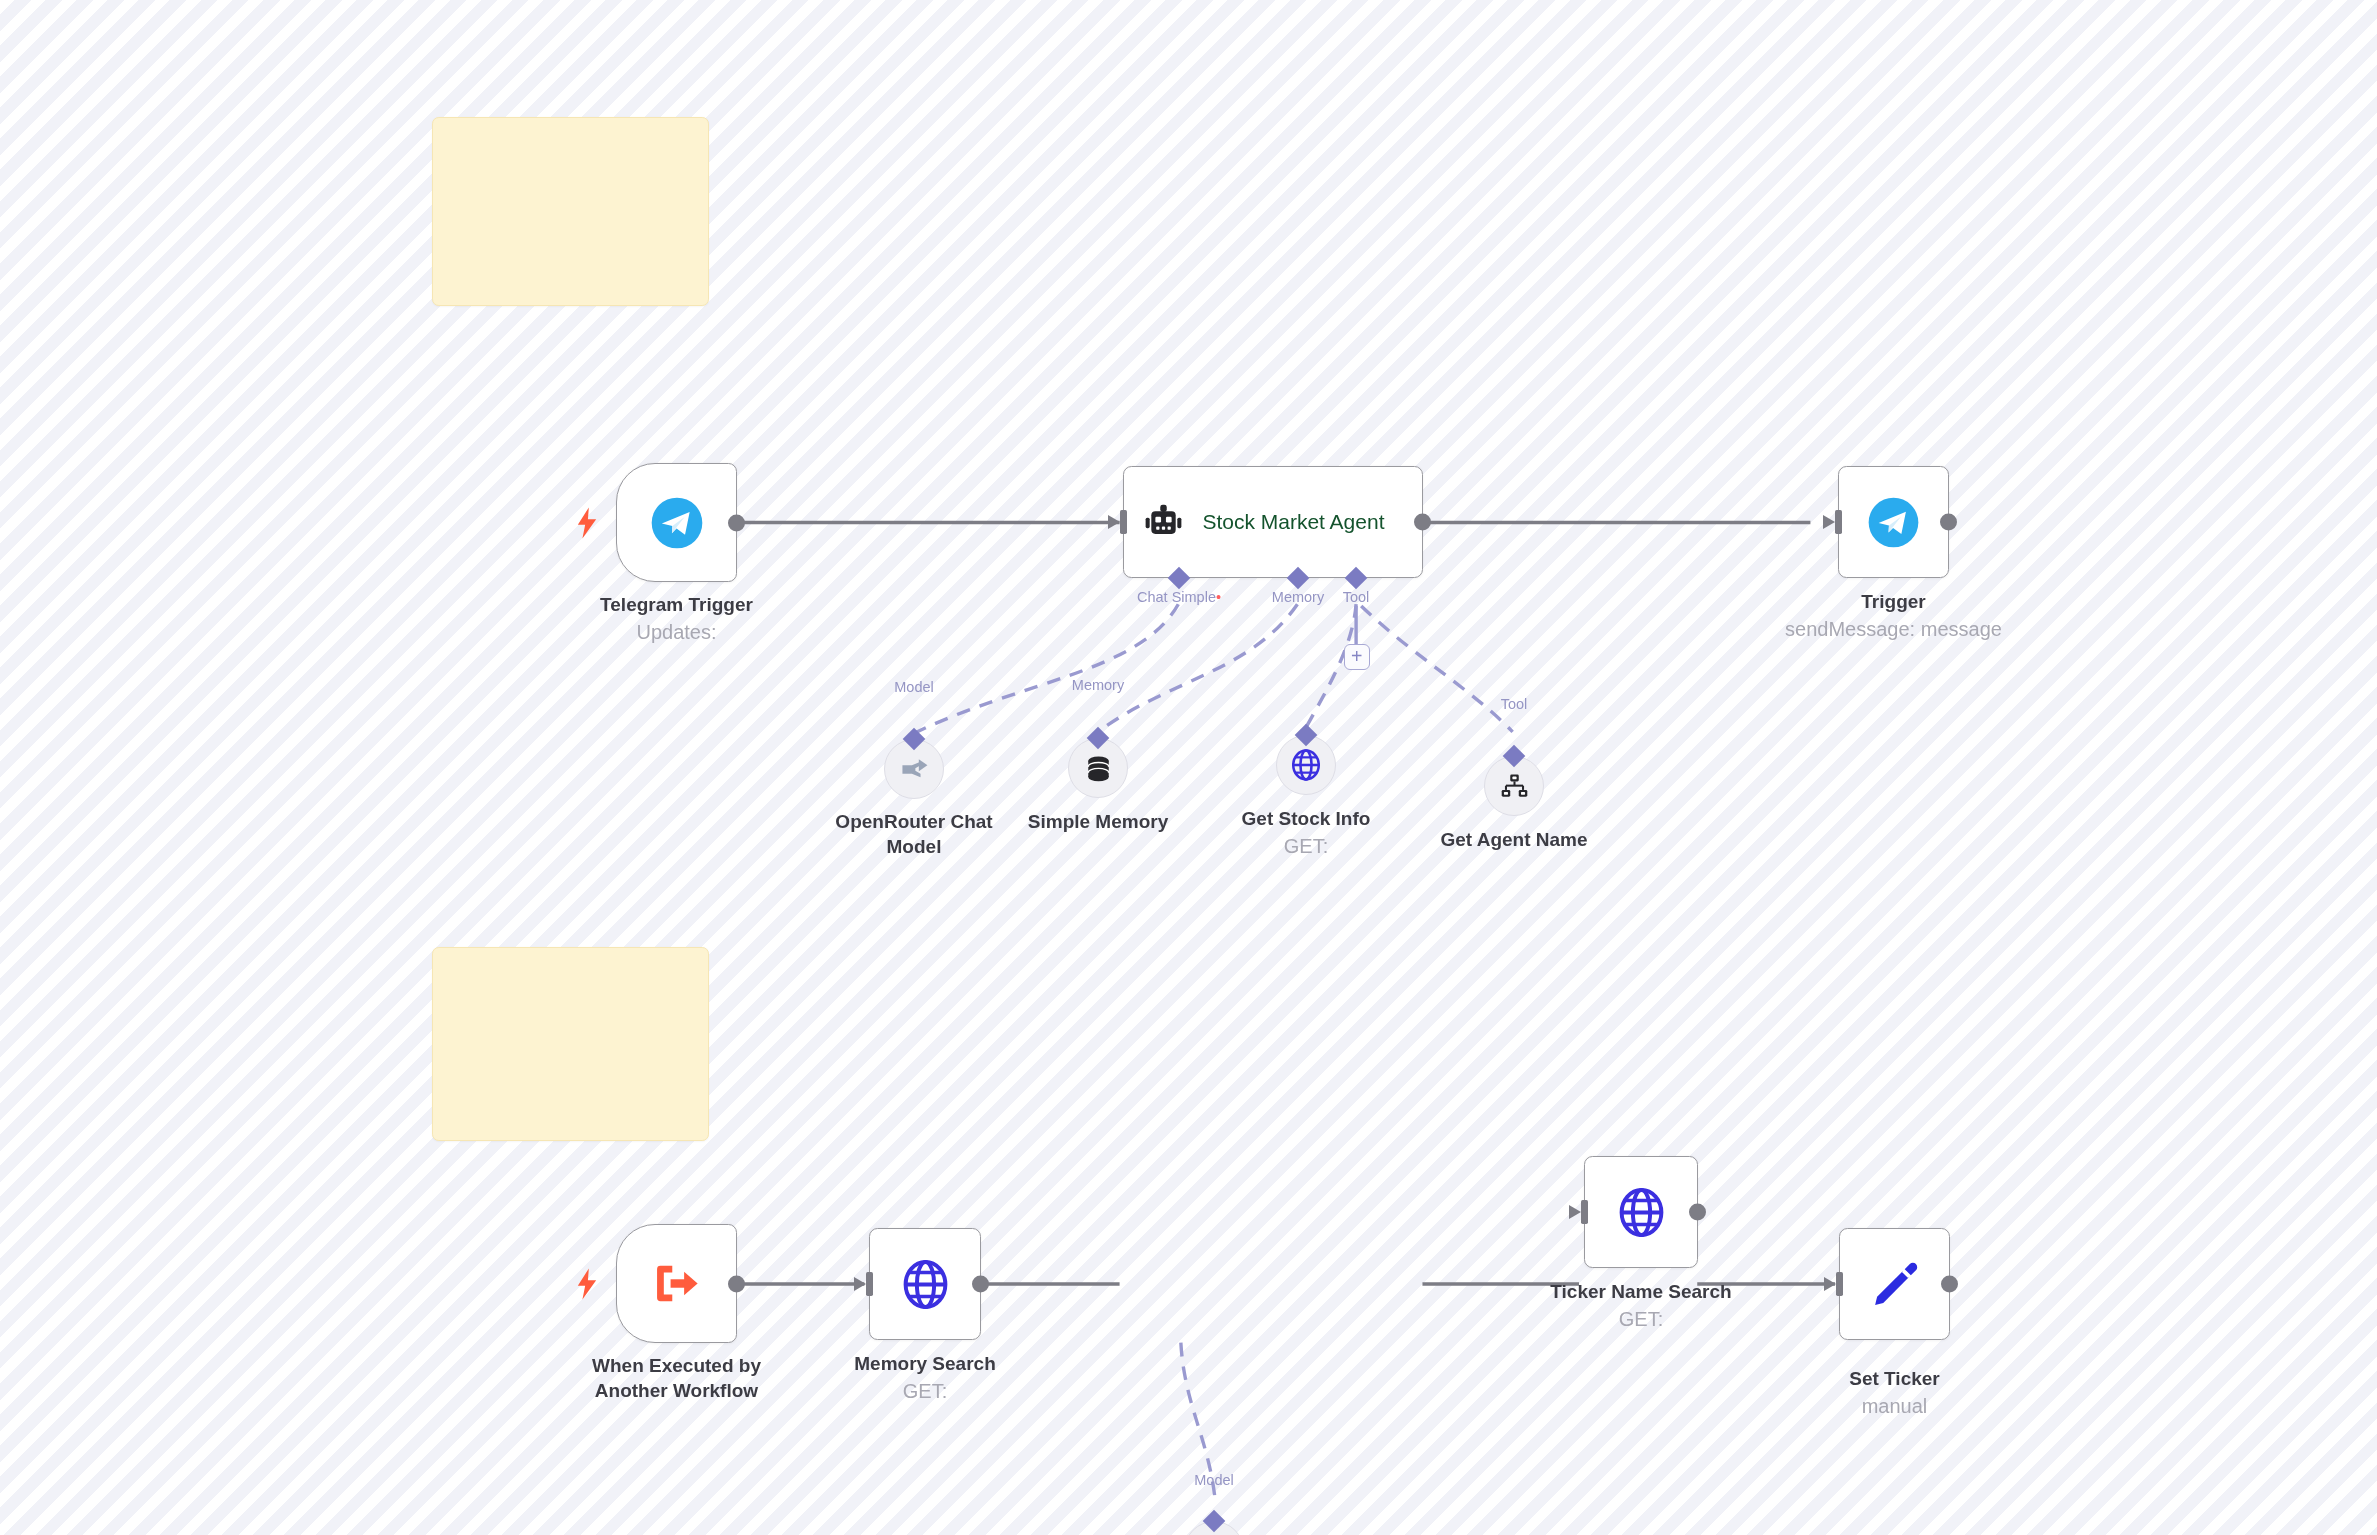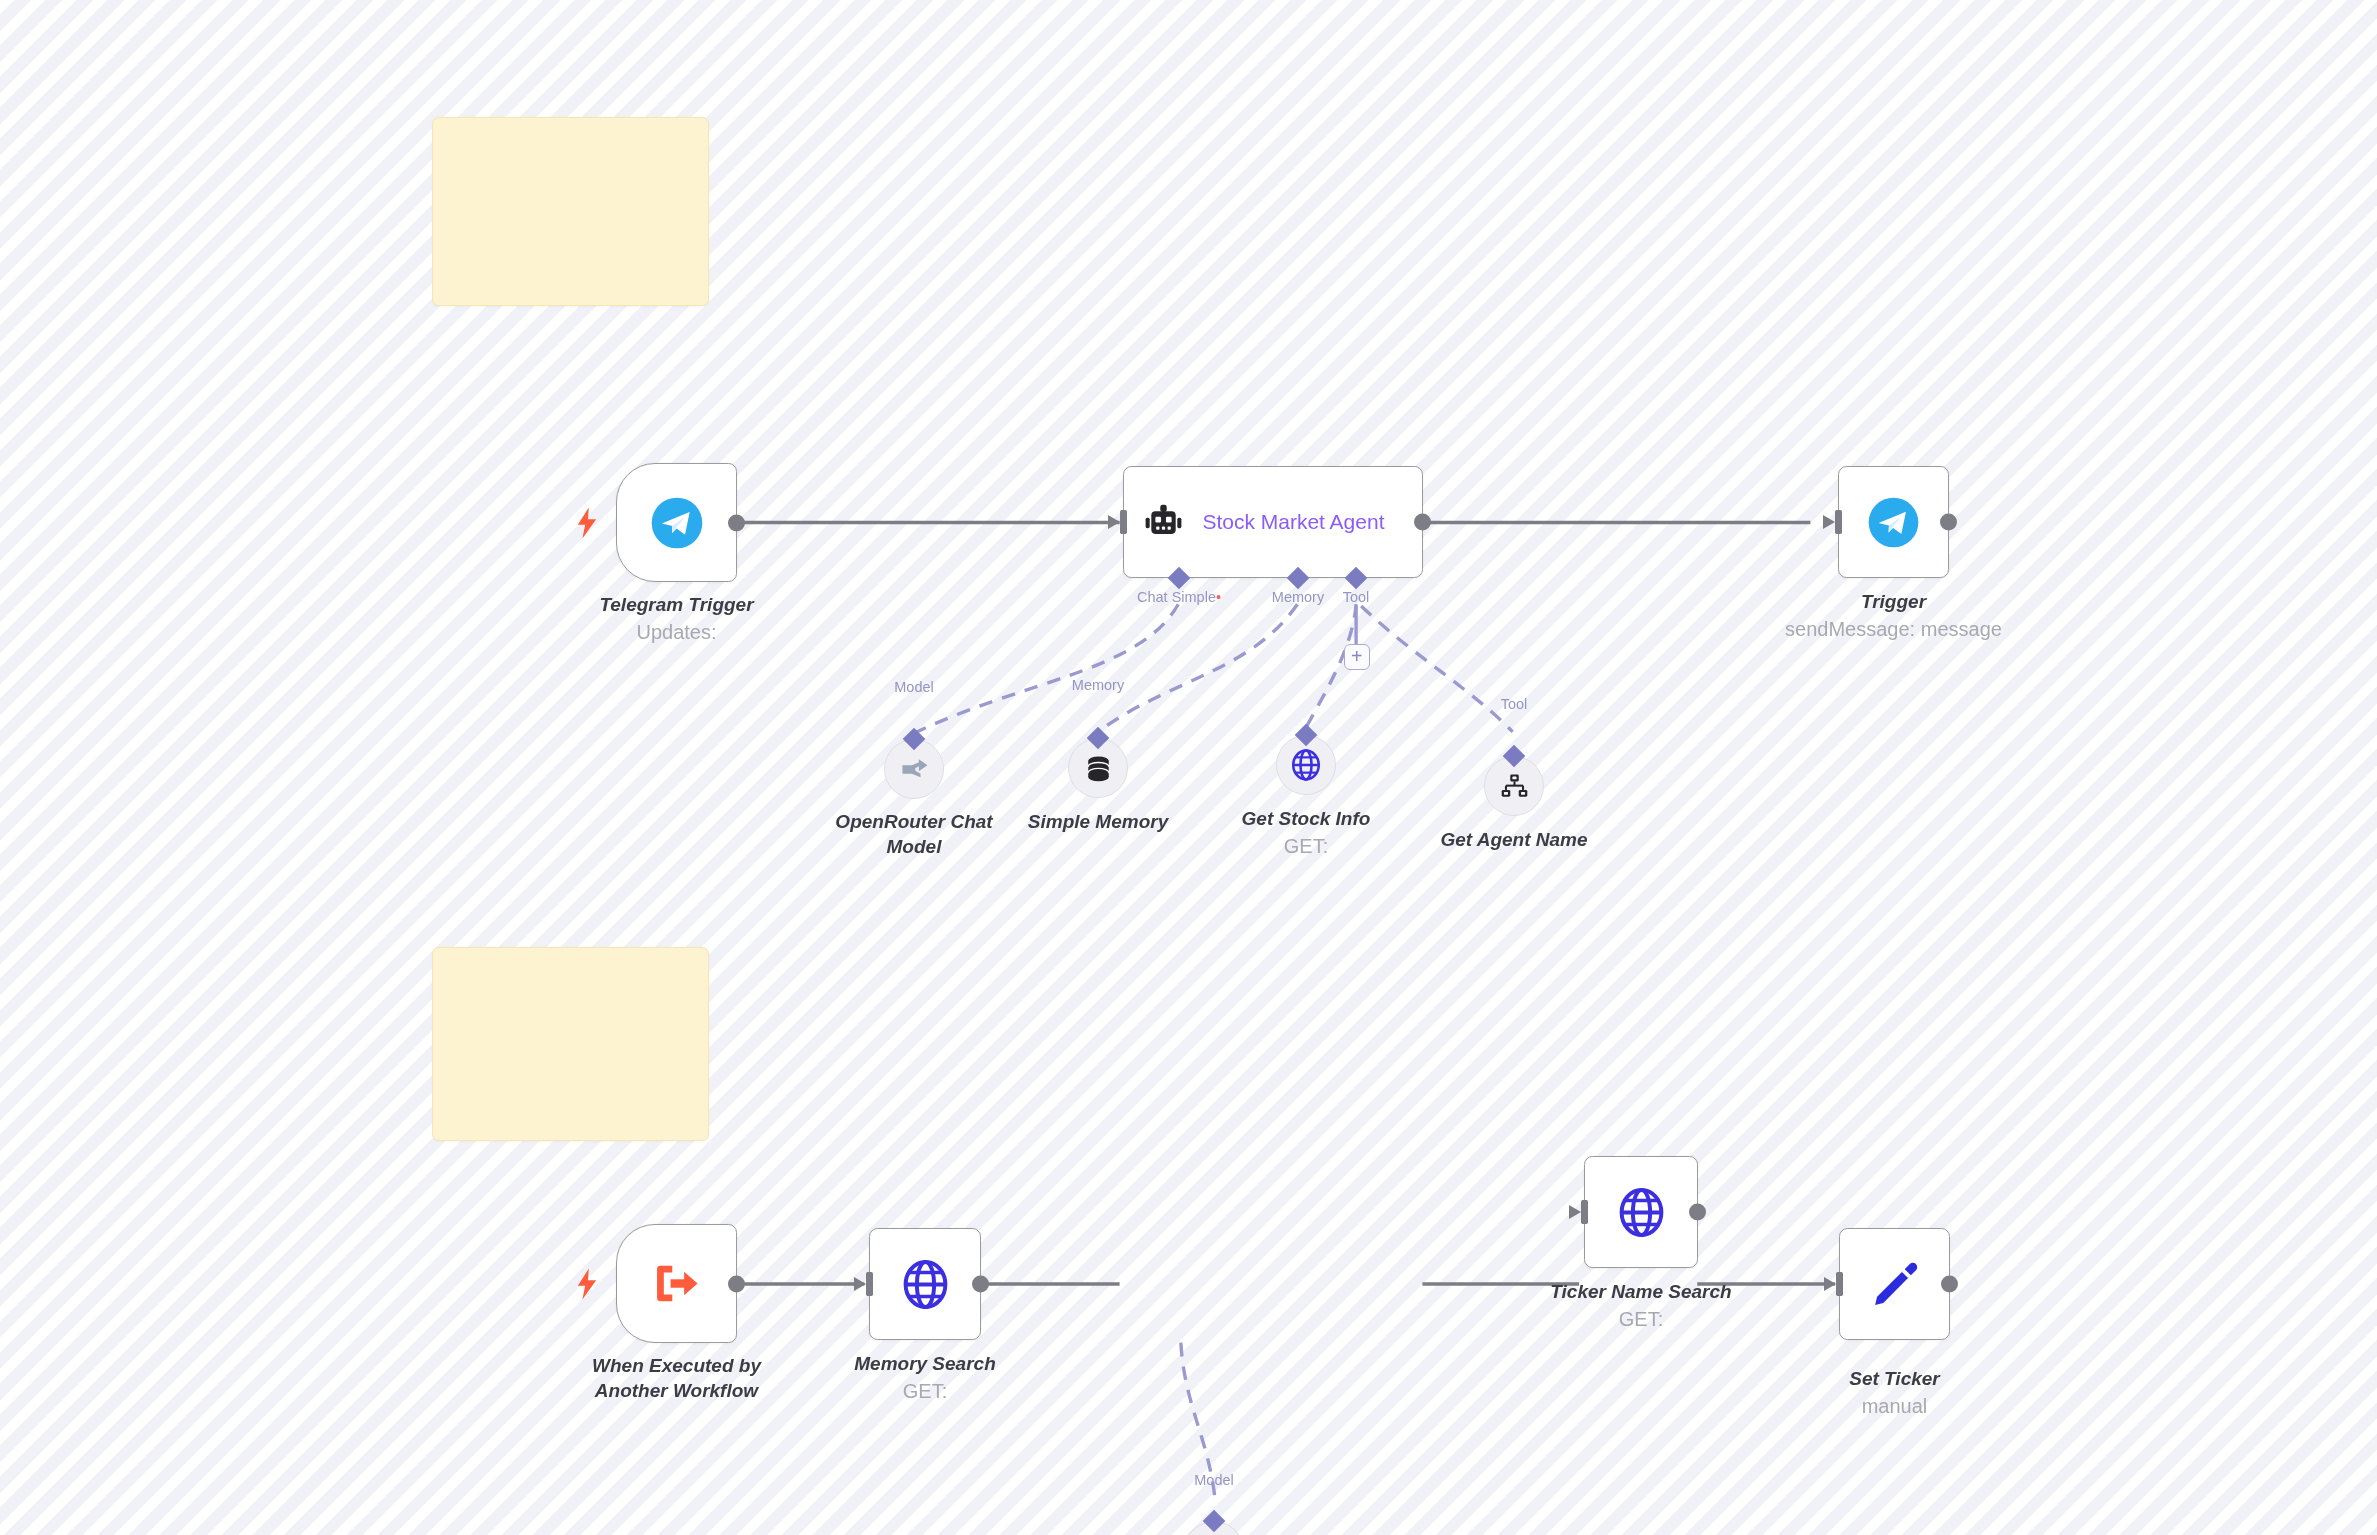--- a/index.html
+++ b/index.html
@@ -66,40 +66,39 @@
   }
 
   .node-box.wide {
     justify-content: flex-start;
     padding-left: 20.4px;
     gap: 19px;
   }
 
   .node-title-inline {
     font-size: 21px;
-    color: #8b5cf6;
+    color: #14532d;
     line-height: 1.2;
     white-space: pre-line;
   }
 
   .node-label {
     position: absolute;
     left: 50%;
     transform: translateX(-50%);
     text-align: center;
     white-space: nowrap;
   }
 
   .node-label .name {
     font-size: 19px;
     font-weight: bold;
     color: #3c3c44;
     line-height: 1.32;
     white-space: pre-line;
-    font-style: italic;
   }
 
   .node-label .subtitle {
     font-size: 20px;
     color: #a8a8b2;
     line-height: 1.5;
     margin-top: 0;
   }
 
   

